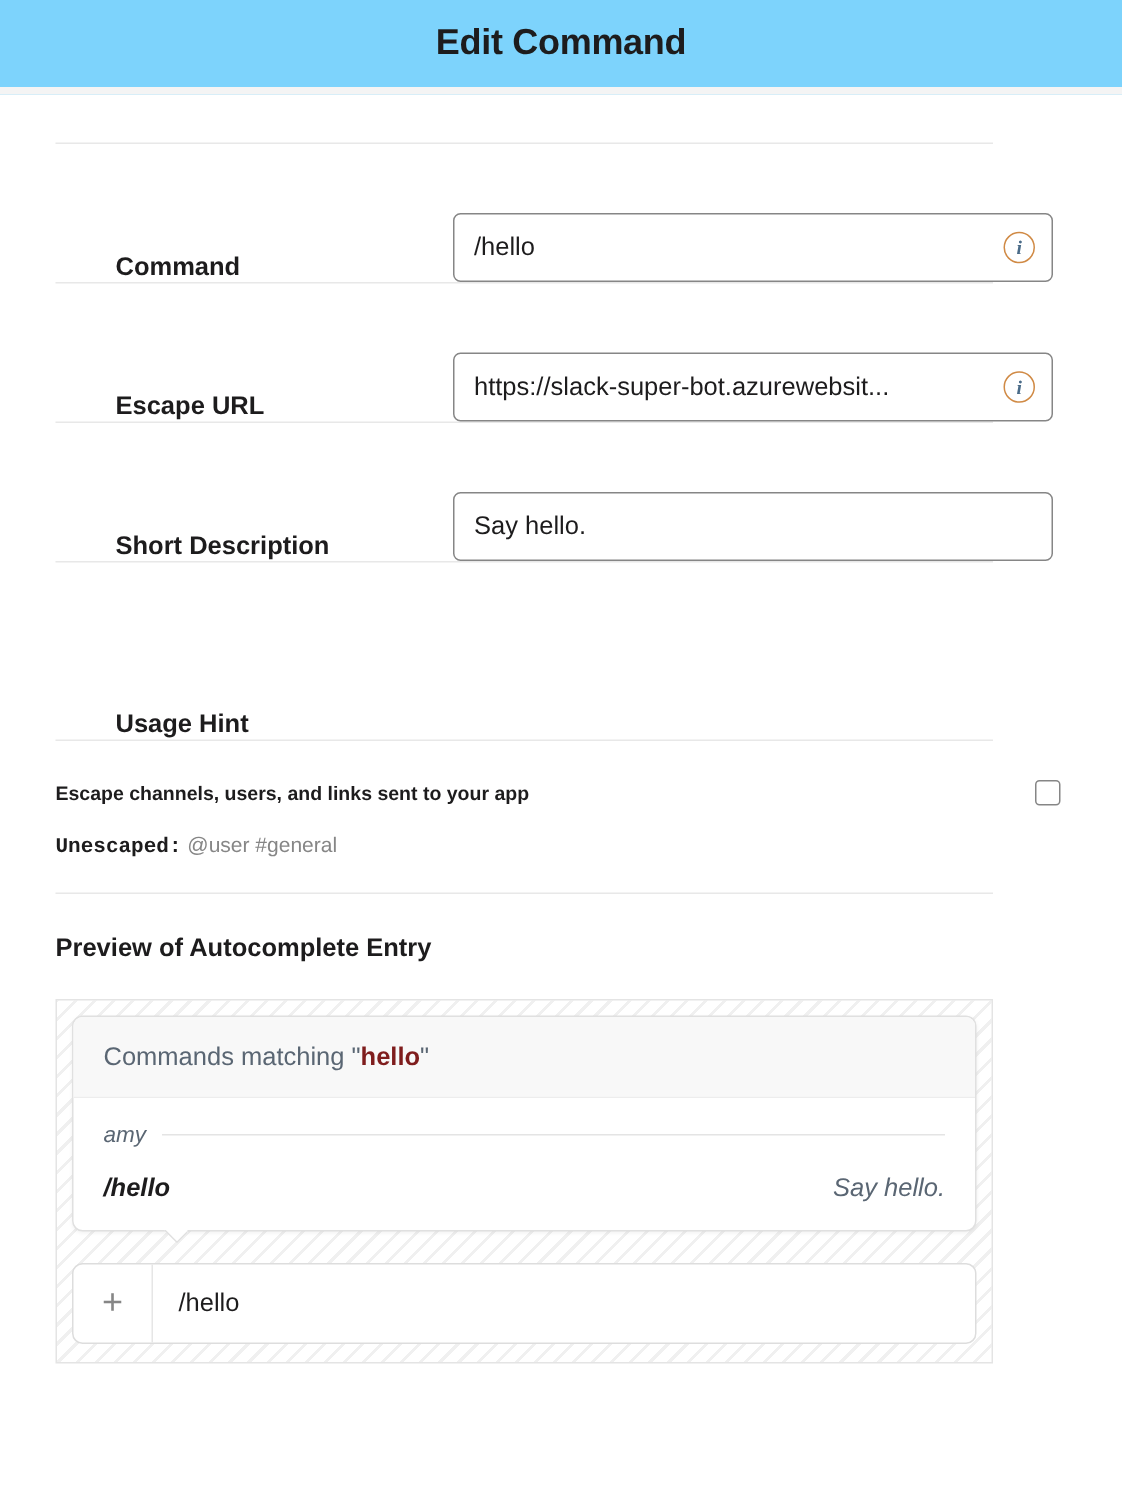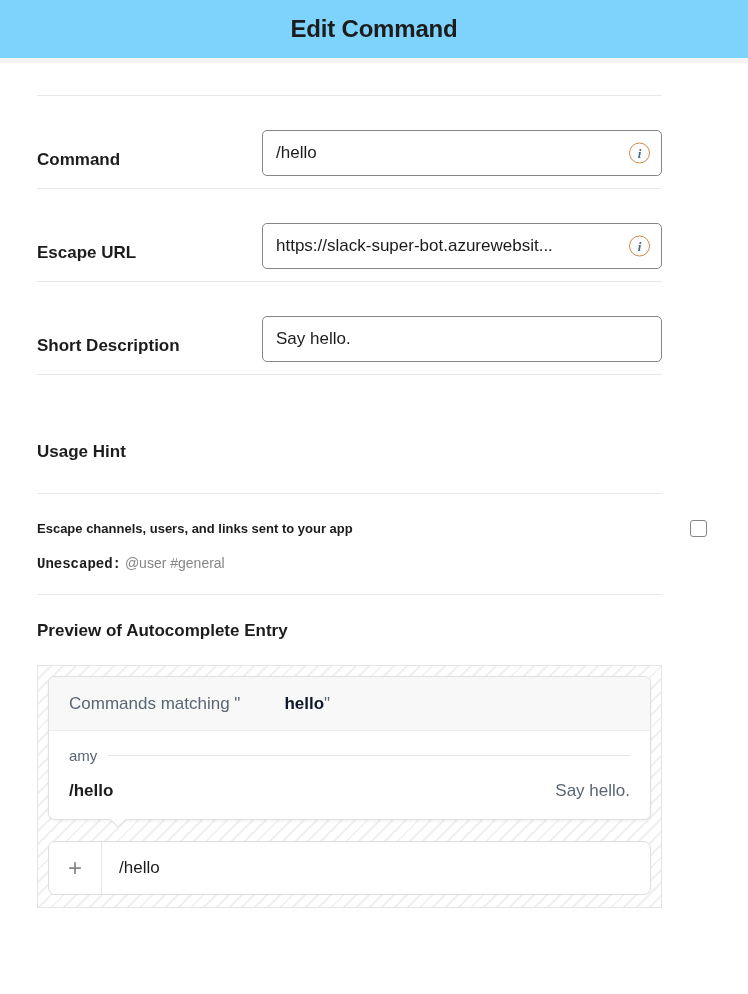--- a/index.html
+++ b/index.html
@@ -39,23 +39,24 @@
   }
 
   .divider {
     height: 1px;
     background: #e8e8e8;
     width: 625px;
   }
 
   .field-row {
     display: flex;
-    align-items: center;
+    align-items: flex-end;
     min-height: 92px;
     padding-top: 0;
+    margin-left: 40px;
   }
   .field-label {
     width: 225px;
     flex: 0 0 225px;
     font-size: 17px;
     font-weight: bold;
     color: #1d1c1d;
     padding-top: 35px;
     box-sizing: border-box;
   }
@@ -183,25 +184,25 @@
   .ac-header {
     background: #f8f8f8;
     border-bottom: 1px solid #ededed;
     border-radius: 6px 6px 0 0;
     padding: 17px 20px 16px 20px;
     font-size: 17px;
     color: #5a6673;
   }
   .ac-header b {
     font-weight: bold;
-    color: #0f172a;
-    margin-left: 44px;
+    color: #7f1d1d;
   }
   .ac-body {
     padding: 16px 20px 18px 20px;
+    font-style: italic;
   }
   .ac-group {
     display: flex;
     align-items: center;
     gap: 11px;
   }
   .ac-group-name {
     font-size: 15px;
     color: #5a6673;
     white-space: nowrap;

